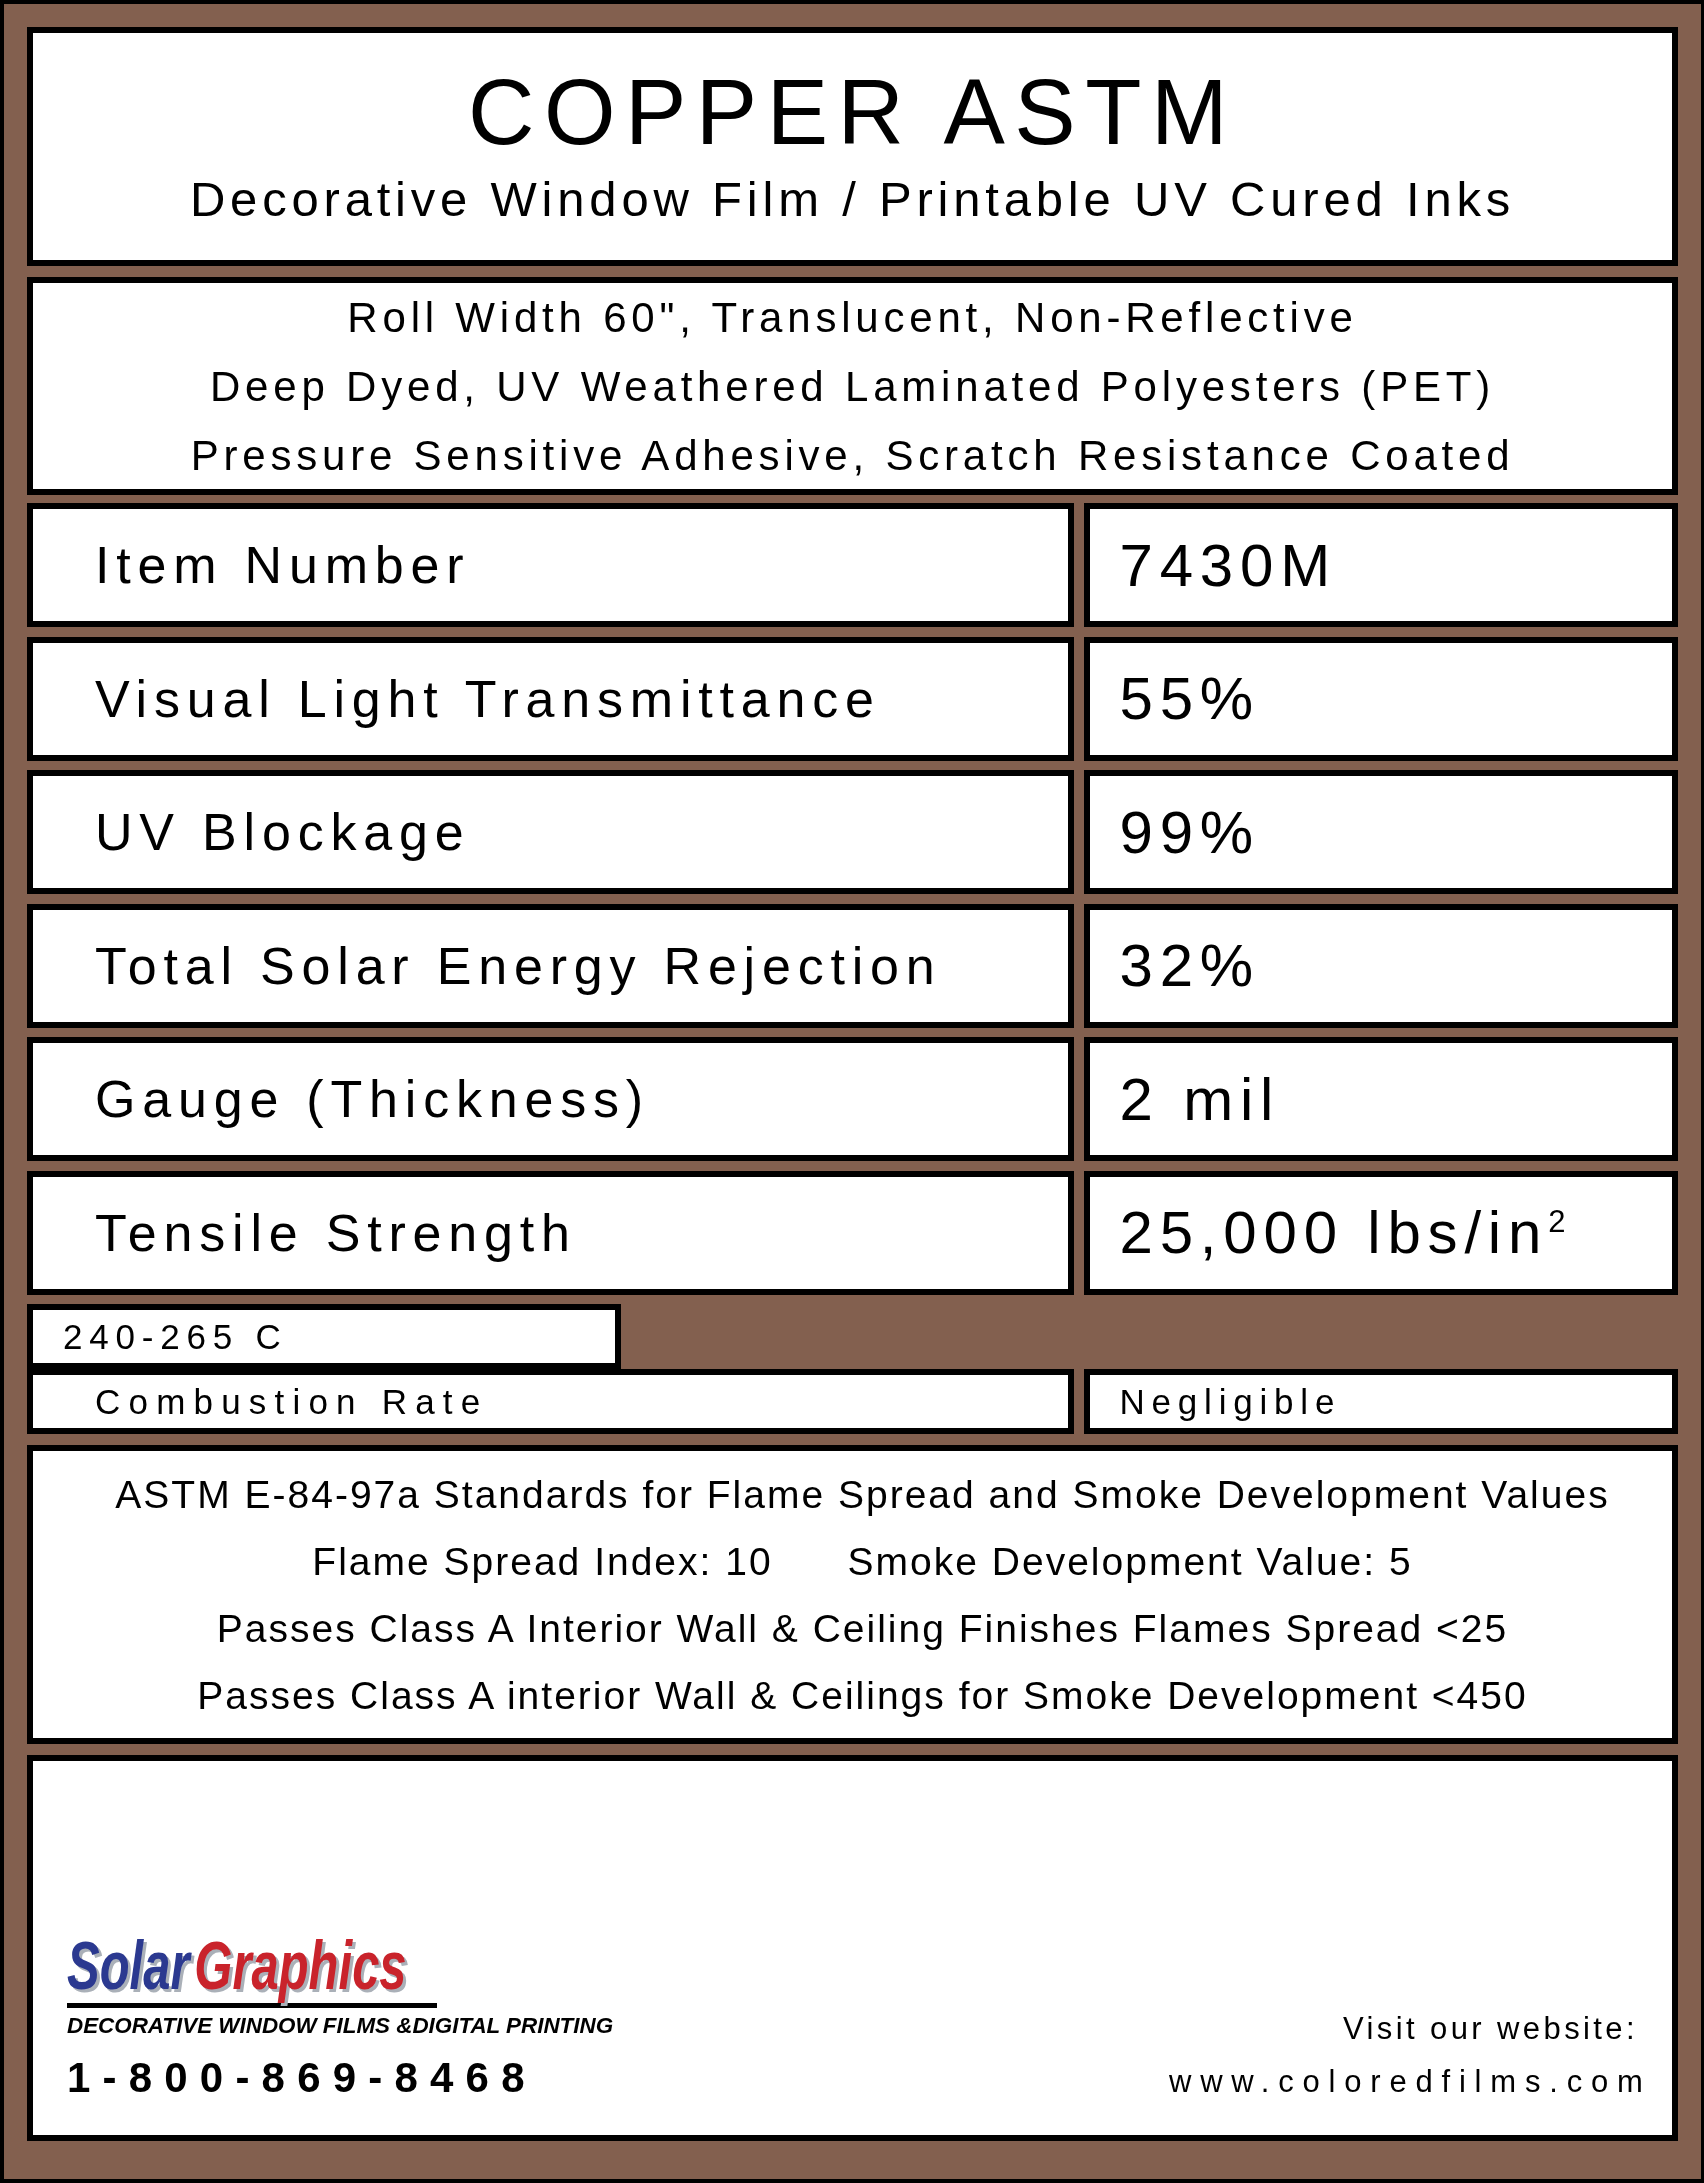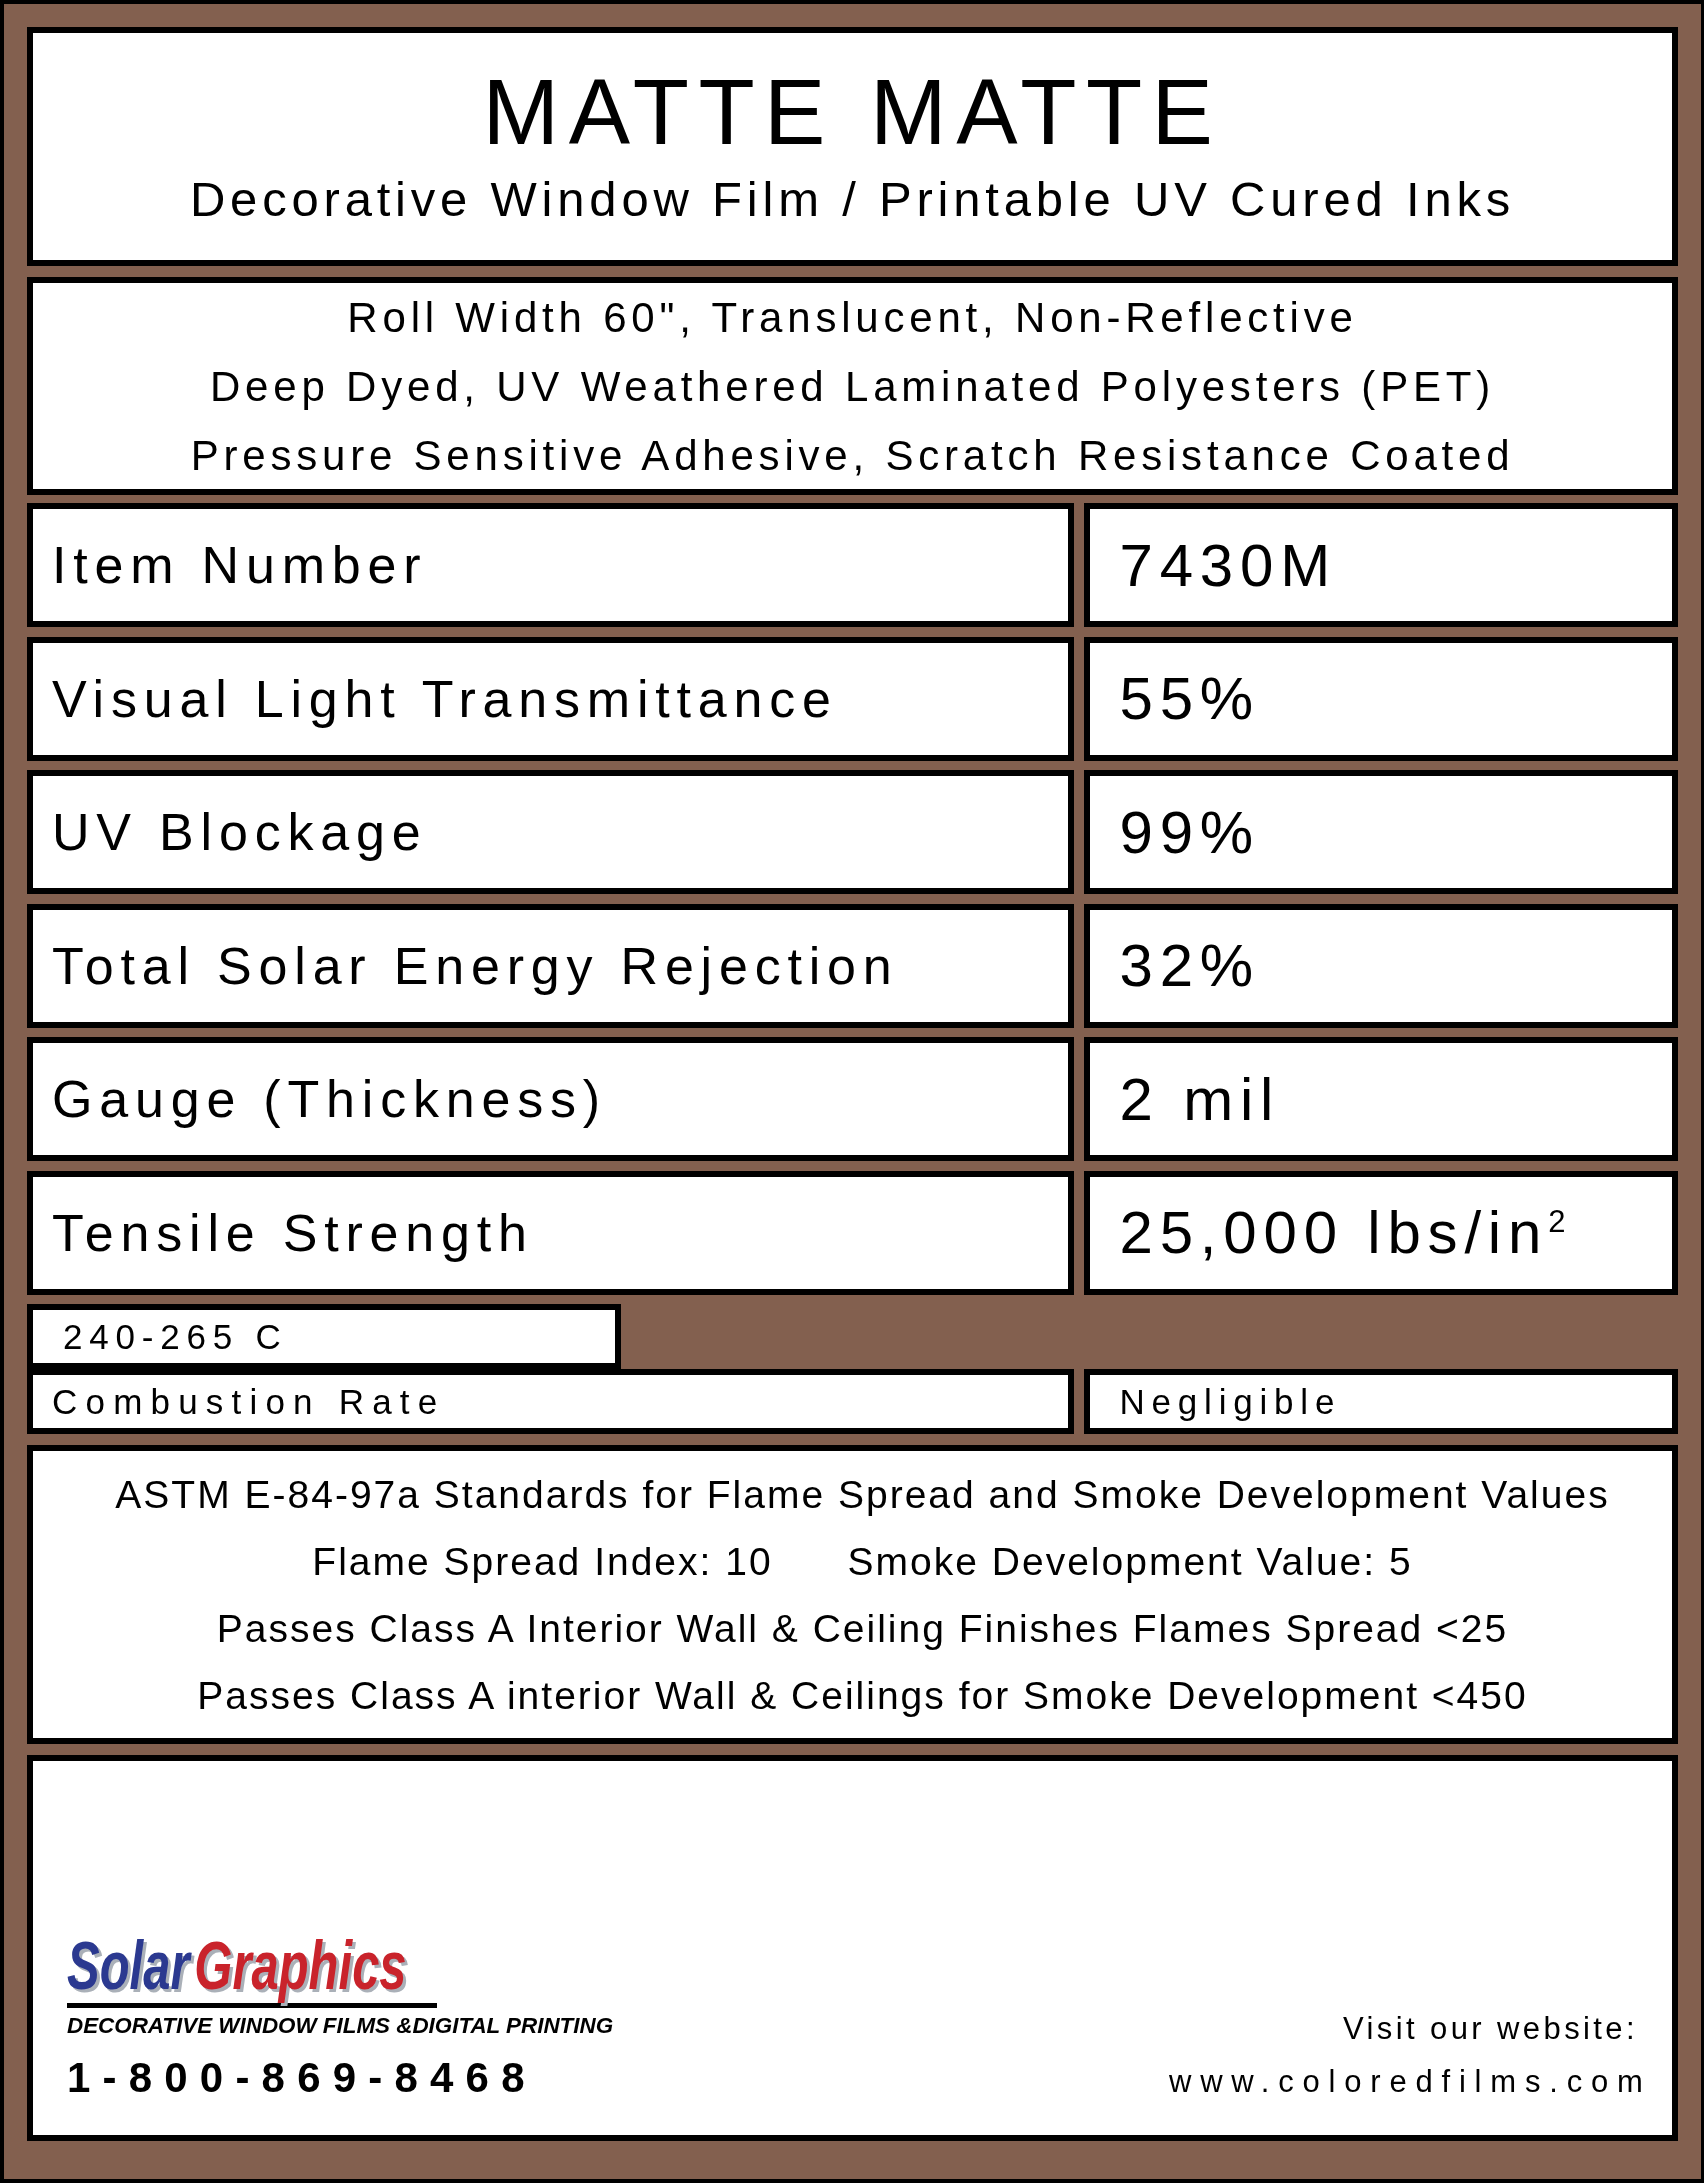--- a/index.html
+++ b/index.html
@@ -29,21 +29,21 @@
     height:218px;display:flex;flex-direction:column;align-items:center;justify-content:center;
     text-align:center;margin-bottom:8.2px;
   }
   .desc-line{font-size:42px;letter-spacing:4.8px;line-height:69px;white-space:nowrap;}
   
   .spec-row{display:flex;margin-bottom:9.5px;}
   .spec-row .cell{height:124px;display:flex;align-items:center;}
   .cell{background:#fff;border:6.1px solid #000;box-sizing:border-box;}
   .cell.lab{width:1047px;margin-right:9.5px;padding-left:19px;}
   .cell.val{width:594px;padding-left:30px;text-align:center;}
-  .lab-text{font-size:52px;letter-spacing:6.8px;white-space:nowrap;}
+  .lab-text{font-size:52px;letter-spacing:6.8px;white-space:nowrap;margin-left:43px;}
   .val-text{font-size:60px;letter-spacing:6.8px;white-space:nowrap;}
   .val-text sup{font-size:31px;letter-spacing:1.4px;vertical-align:super;}
   .small-rows{margin-bottom:11px;}
   .small-rows .spec-row{margin-bottom:0;}
   .small-rows .cell{height:65px;}
   .small-rows .lab-text{font-size:35px;letter-spacing:8.2px;}
   .small-rows .val-text{font-size:35px;letter-spacing:6.8px;}
   
   .astm-box{
     height:299px;display:flex;flex-direction:column;align-items:center;justify-content:center;
@@ -72,21 +72,21 @@
   .web-col{text-align:right;padding-bottom:2.7px;}
   .web-label{font-size:31px;letter-spacing:3.4px;margin-bottom:16.3px;margin-right:13.6px;white-space:nowrap;margin-top:48px;}
   .web-url{font-size:31px;letter-spacing:8.8px;white-space:nowrap;}
 </style>
 </head>
 <body>
 
 <div class="sheet">
 
   <section class="box title-box">
-    <h1 class="main-title">MATTE MATTE</h1>
+    <h1 class="main-title">COPPER ASTM</h1>
     <div class="sub-title">Decorative Window Film / Printable UV Cured Inks</div>
   </section>
 
   <section class="box desc-box">
     <div class="desc-line">Roll Width 60", Translucent, Non-Reflective</div>
     <div class="desc-line">Deep Dyed, UV Weathered Laminated Polyesters (PET)</div>
     <div class="desc-line">Pressure Sensitive Adhesive, Scratch Resistance Coated</div>
   </section>
 
   <div class="spec-row">

